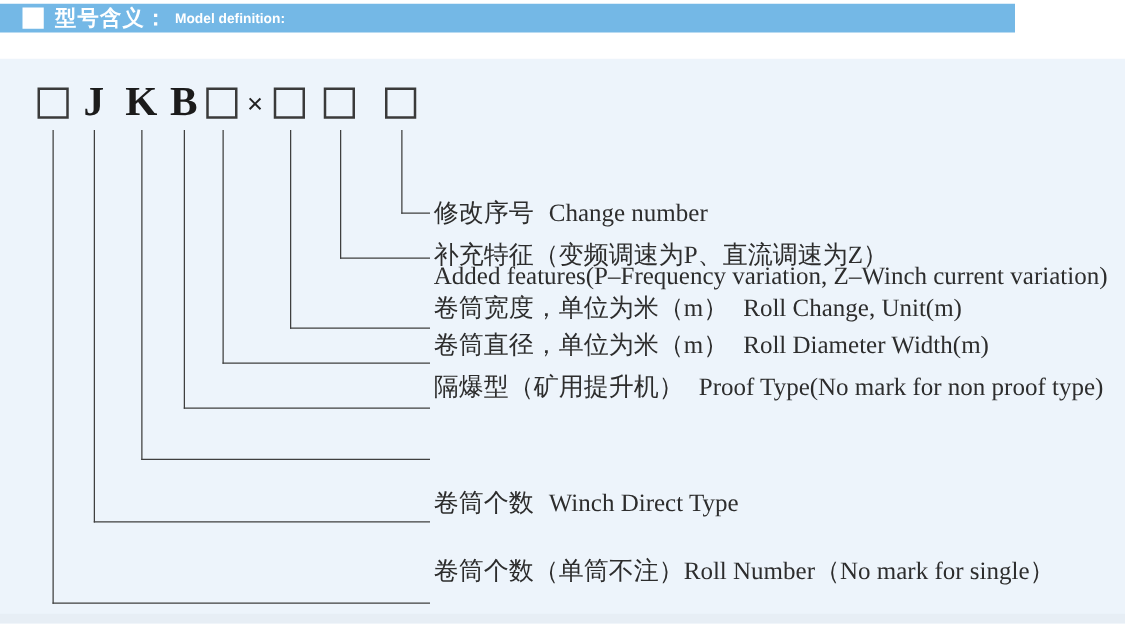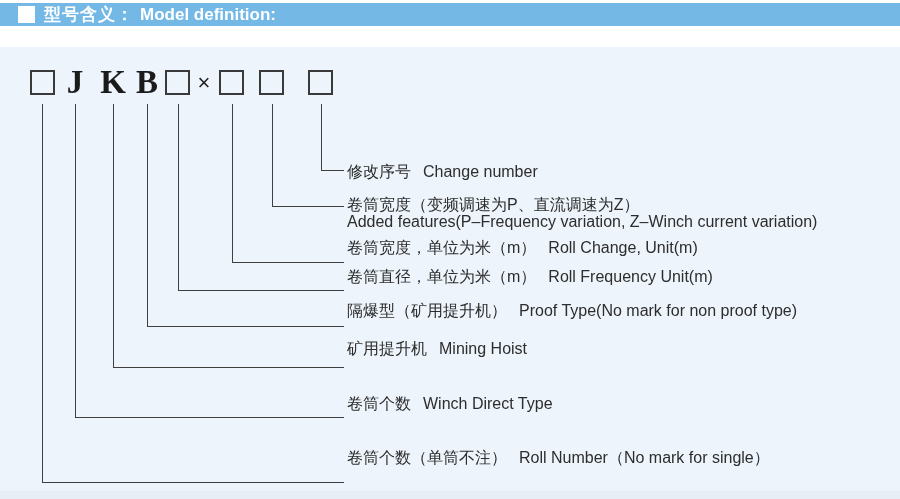--- a/index.html
+++ b/index.html
@@ -11,21 +11,21 @@
     width: 900px;
     height: 499px;
     background: #ffffff;
     overflow: hidden;
   }
 
   
   .header-bar {
     position: absolute;
     left: 0; top: 3px;
-    width: 900px; height: 23px;
+    width: 812px; height: 23px;
     background: #74b8e6;
     display: flex;
     align-items: center;
   }
   .header-square {
     display: inline-block;
     width: 17px; height: 17px;
     background: #ffffff;
     margin-left: 18px;
     flex: 0 0 auto;
@@ -34,21 +34,21 @@
     color: #ffffff;
     font-weight: 700;
     font-size: 17px;
     margin-left: 9px;
     letter-spacing: 1px;
     white-space: nowrap;
   }
   .header-en {
     color: #ffffff;
     font-weight: 700;
-    font-size: 17px;
+    font-size: 11px;
     margin-left: 6px;
     white-space: nowrap;
   }
 
   
   .panel {
     position: absolute;
     left: 0; top: 47px;
     width: 900px; height: 452px;
     background: #edf4fb;
@@ -95,26 +95,27 @@
     border-left: 1.5px solid #3f3f3f;
     border-bottom: 1.5px solid #3f3f3f;
   }
 
   
   .label-row {
     position: absolute;
     left: 347px;
     white-space: nowrap;
     color: #2d2d2d;
-    font-size: 16px;
+    font-size: 20px;
     line-height: 19px;
+    font-family: Liberation Serif, serif;
   }
   .label-row .en { margin-left: 12px; }
   .label-row.wide-gap .en { margin-left: 12px; }
-  .label-row.tight .en { margin-left: 12px; }
+  .label-row.tight .en { margin-left: 0; }
   .label-row.two-line { line-height: 17px; }
   .label-row.two-line .en { margin-left: 0; display: block; }
 </style>
 </head>
 <body>
 
 <div class="stage">
 
   <div class="header-bar">
     <span class="header-square"></span>
@@ -142,38 +143,35 @@
   <div class="connector" style="left:178px; top:104px; width:166px; height:187px"></div>
   <div class="connector" style="left:232px; top:104px; width:112px; height:159px"></div>
   <div class="connector" style="left:272px; top:104px; width:72px;  height:103px"></div>
   <div class="connector" style="left:321px; top:104px; width:23px;  height:67px"></div>
 
   <div class="label-row" style="top:162px">
     <span class="cn">修改序号</span><span class="en">Change number</span>
   </div>
 
   <div class="label-row two-line" style="top:196px">
-    <span class="cn">卷筒宽度（变频调速为P、直流调速为Z）</span><span class="en">Added features(P–Frequency variation, Z–Winch current variation)</span>
+    <span class="cn">补充特征（变频调速为P、直流调速为Z）</span><span class="en">Added features(P–Frequency variation, Z–Winch current variation)</span>
   </div>
 
   <div class="label-row" style="top:238px">
     <span class="cn">卷筒宽度，单位为米（m）</span><span class="en">Roll Change, Unit(m)</span>
   </div>
 
   <div class="label-row" style="top:267px">
-    <span class="cn">卷筒直径，单位为米（m）</span><span class="en">Roll Frequency Unit(m)</span>
+    <span class="cn">卷筒直径，单位为米（m）</span><span class="en">Roll Diameter Width(m)</span>
   </div>
 
   <div class="label-row wide-gap" style="top:301px">
     <span class="cn">隔爆型（矿用提升机）</span><span class="en">Proof Type(No mark for non proof type)</span>
   </div>
 
-  <div class="label-row" style="top:339px">
-    <span class="cn">矿用提升机</span><span class="en">Mining Hoist</span>
-  </div>
 
   <div class="label-row" style="top:394px">
     <span class="cn">卷筒个数</span><span class="en">Winch Direct Type</span>
   </div>
 
   <div class="label-row tight" style="top:448px">
     <span class="cn">卷筒个数（单筒不注）</span><span class="en">Roll Number（No mark for single）</span>
   </div>
 
 </div>

